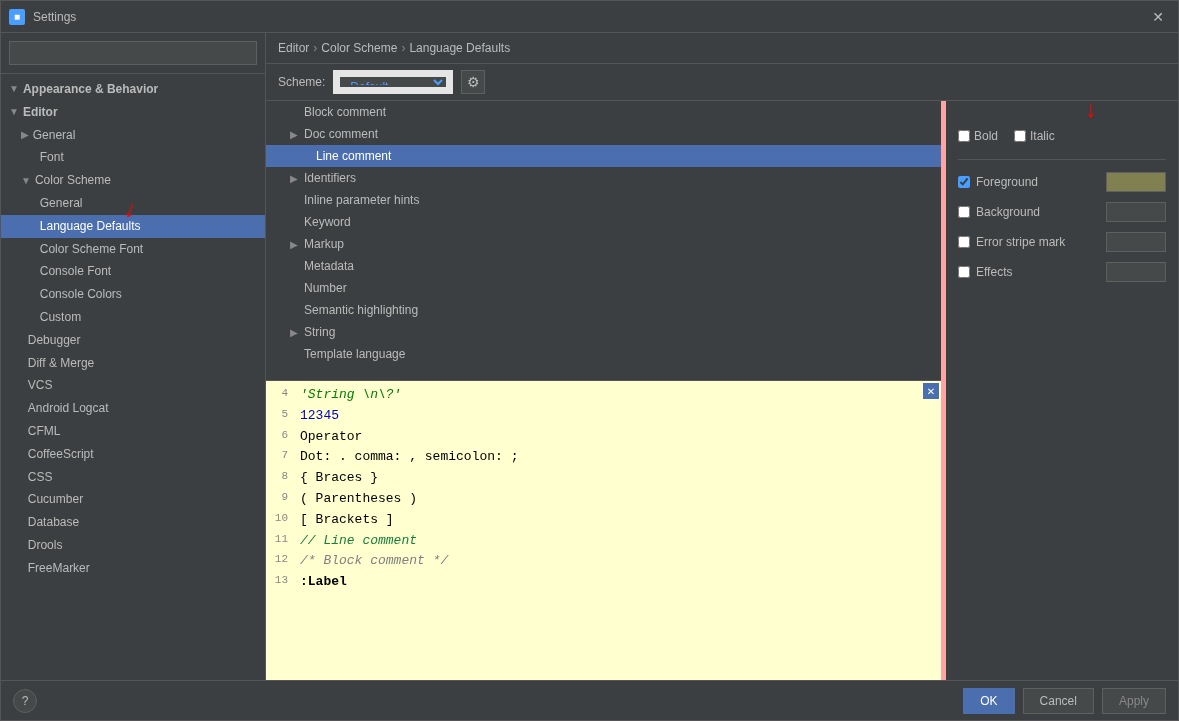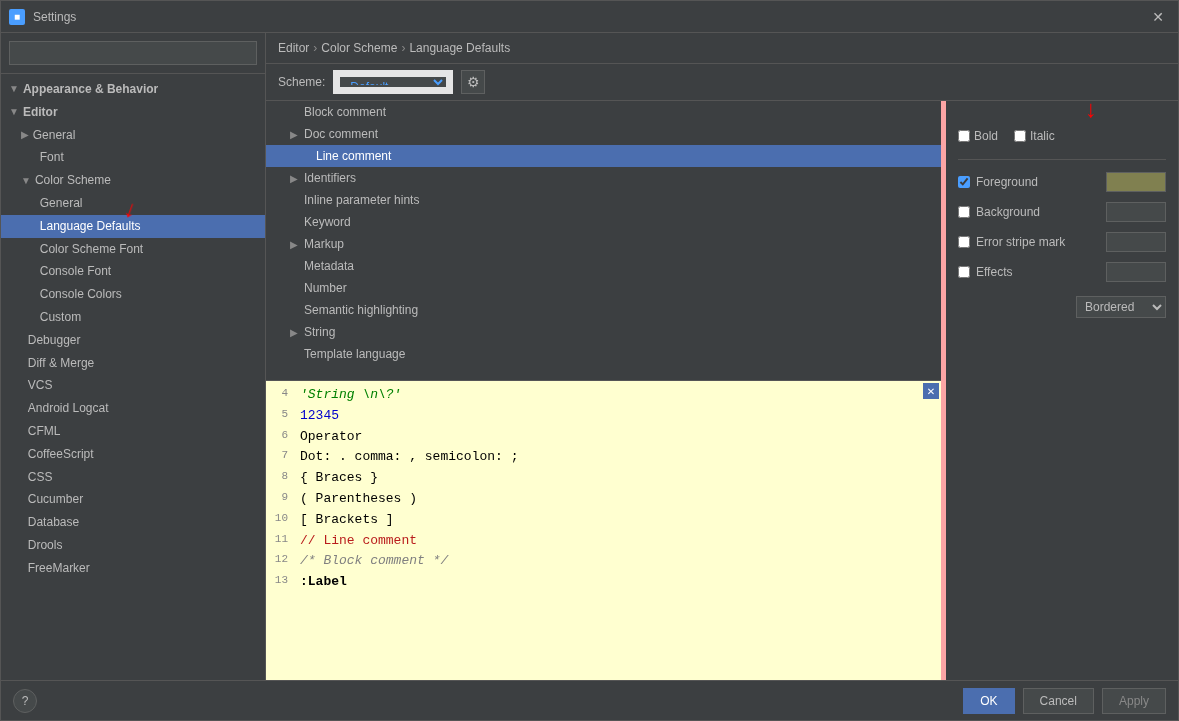--- a/index.html
+++ b/index.html
@@ -337,21 +337,21 @@
                 <span class="line-content" style="color: #000000;">( Parentheses )</span>
               </div>
 
               <div class="preview-line">
                 <span class="line-num">10</span>
                 <span class="line-content" style="color: #000000;">[ Brackets ]</span>
               </div>
 
               <div class="preview-line">
                 <span class="line-num">11</span>
-                <span class="line-content" style="color: #b91c1c; font-family: 'Courier New', monospace;">// Line comment</span>
+                <span class="line-content" style="color: #15803d; font-family: 'Courier New', monospace; font-style: italic;">// Line comment</span>
               </div>
 
               <div class="preview-line">
                 <span class="line-num">12</span>
                 <span class="line-content" style="color: #808080; font-style: italic; font-family: 'Courier New', monospace;">/* Block comment */</span>
               </div>
 
               <div class="preview-line">
                 <span class="line-num">13</span>
                 <span class="line-content" style="color: #000000; font-weight: bold;">:Label</span>
@@ -397,25 +397,20 @@
             <span class="color-label">Error stripe mark</span>
             <div class="color-swatch-empty"></div>
           </div>
 
           <div class="color-row">
             <input type="checkbox" class="color-checkbox" style="">
             <span class="color-label">Effects</span>
             <div class="color-swatch-empty"></div>
           </div>
 
-          <div class="effects-row">
-            <select class="effects-select">
-              <option>Bordered</option>
-            </select>
-          </div>
 
         </div>
       </div>
     </div>
 
   </div>
 
   <div class="footer">
     <div class="btn-help">
       <span>?</span>

